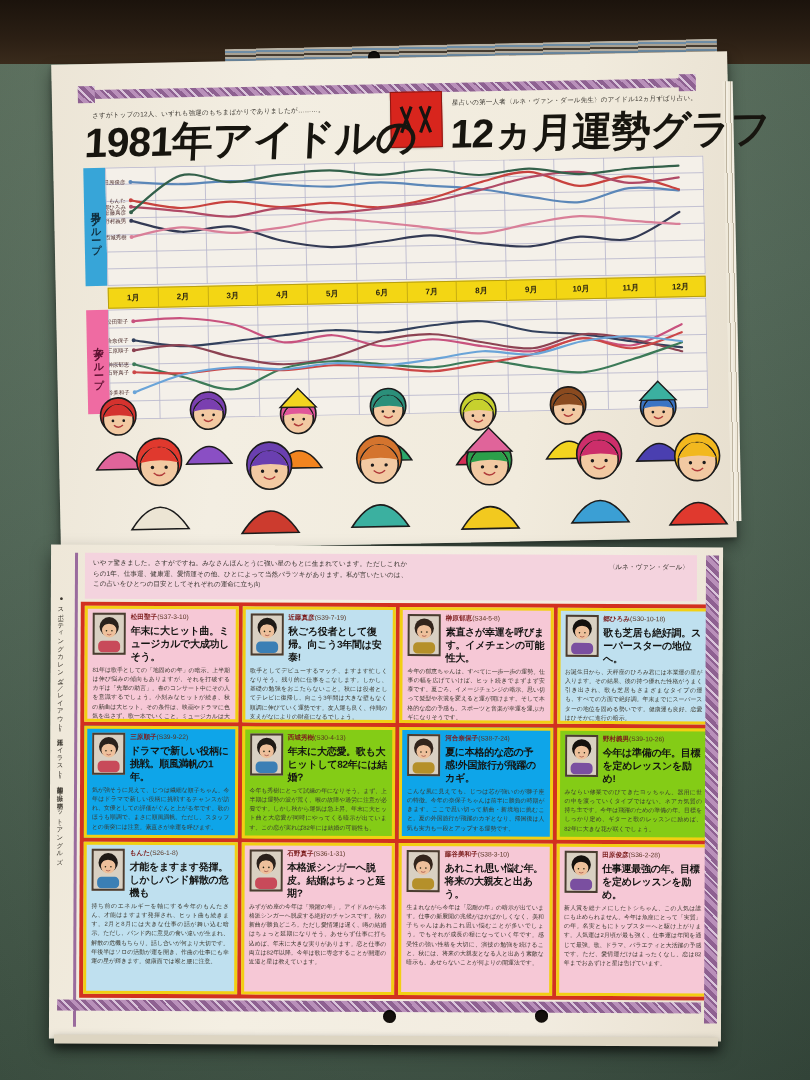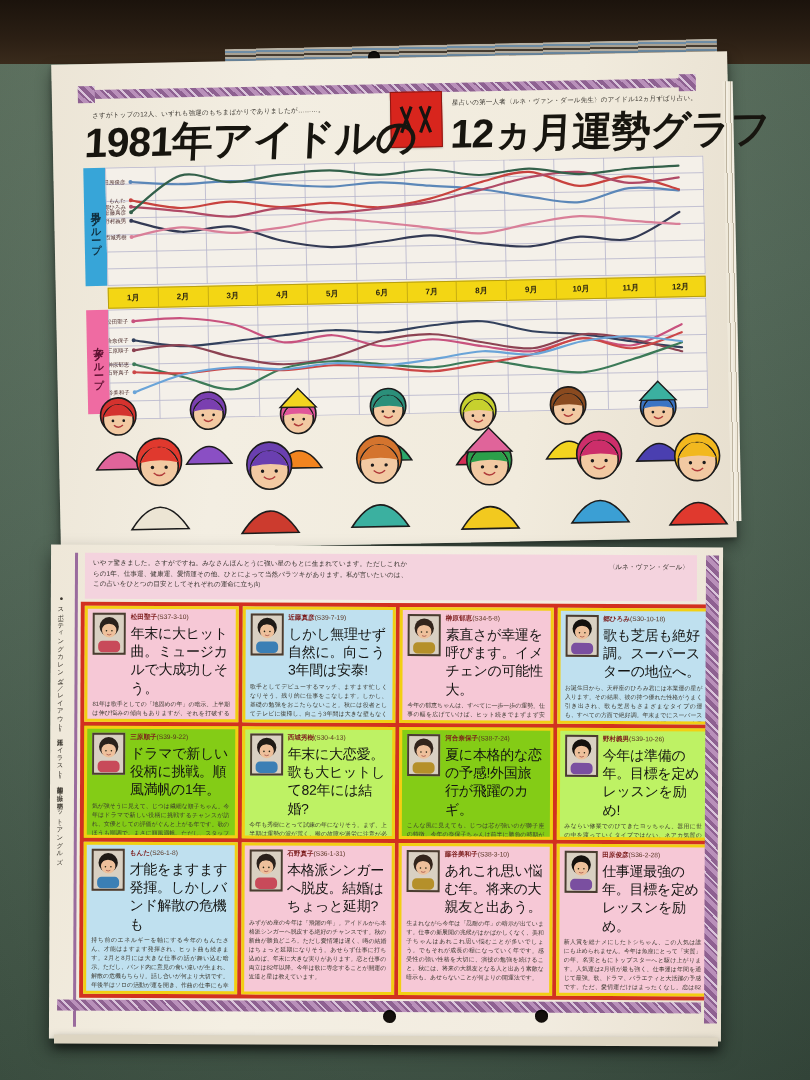--- a/index.html
+++ b/index.html
@@ -65,27 +65,27 @@
   .sig { display:block; text-align:right; font-size:6.6px; margin-top:2px; color:#33302a; }
   .credit { position:absolute; left:5px; top:50px; height:430px; width:13px; }
   .credit span { writing-mode:vertical-rl; font-size:6.4px; color:#3a362e; letter-spacing:.5px; }
   .purple-line { position:absolute; left:24px; top:8px; width:3px; height:474px; background:#9a6b9d; }
 
   .cards { position:absolute; left:30px; top:57px; width:634px; height:396px; background:#d2311f;
            padding:4px; display:grid; grid-template-columns:repeat(4,1fr);
            grid-template-rows:116px 112px 152px; gap:4px; }
   .card { border:3px solid #f2cf12; padding:4px 5px; overflow:hidden; position:relative; }
   .t-pink { background:#f6c8d6; } .t-blue { background:#bfe0ef; }
-  .t-green { background:#84cc16; } .t-orange { background:#bef264; }
+  .t-green { background:#0ea5e9; } .t-orange { background:#84cc16; }
   .card .hd { display:flex; gap:5px; }
   .photo { width:33px; height:42px; flex:0 0 33px; border:2px solid #4a3c30; background:#cfc5b8; }
   .photo svg { display:block; width:100%; height:100%; }
   .nm-row { font-size:6.6px; font-weight:700; color:#7c1d1d; margin-bottom:2px; white-space:nowrap; }
   .nm-row .bd { color:#55311f; font-weight:400; }
-  .headline { font-size:14px; font-weight:400; color:#141412; line-height:1.3; letter-spacing:-.3px; }
+  .headline { font-size:10px; font-weight:700; color:#141412; line-height:1.3; letter-spacing:-.3px; }
   .bodytx { margin-top:3px; font-size:5.9px; line-height:1.55; color:#3b382f; text-align:justify; }
 
   .orn-right { position:absolute; right:4px; top:8px; width:13px; height:468px; }
   .orn-bot { position:absolute; left:8px; top:455px; width:644px; height:11px; }
 </style>
 </head>
 <body>
 
 <div class="shade"></div>
 <div class="top-edge"></div>
@@ -380,21 +380,21 @@
               <circle cx="16.5" cy="17" r="8.2" fill="#eec09b"></circle>
               <path d="M8,13 Q16,6 25,13 L25,10 Q16,3 8,10 Z" fill="#1f1a16"></path>
               <circle cx="13.4" cy="17.5" r="0.9" fill="#221"></circle>
               <circle cx="19.6" cy="17.5" r="0.9" fill="#221"></circle>
               <path d="M14,21.5 Q16.5,23.3 19,21.5" stroke="#a5524a" fill="none" stroke-width="0.9"></path>
               <rect x="4" y="29" width="25" height="13" rx="5" fill="#3b7fb5"></rect>
             </svg>
           </div>
         <div>
             <div class="nm-row"><span>近藤真彦</span><span class="bd">(S39-7-19)</span></div>
-        <div class="headline">しかし無理せず自然に。向こう3年間は安泰!</div>
+        <div class="headline">秋ごろ役者として復帰。向こう3年間は安泰!</div>
           </div>
         </div>
       <div class="bodytx">歌手としてデビューするマッチ、ますます忙しくなりそう。残り的に仕事をこなします。しかし、基礎の勉強をおこたらないこと。秋には役者としてテレビに復帰し、向こう3年間は大きな壁もなく順調に伸びていく運勢です。友人運も良く、仲間の支えがなによりの財産になるでしょう。</div>
     </div>
     <div class="card t-pink">
       <div class="hd">
           <div class="photo">
             <svg viewBox="0 0 33 42">
               <rect width="33" height="42" fill="#d9d0c2"></rect>
               <circle cx="16.5" cy="13" r="11" fill="#33251c"></circle>

